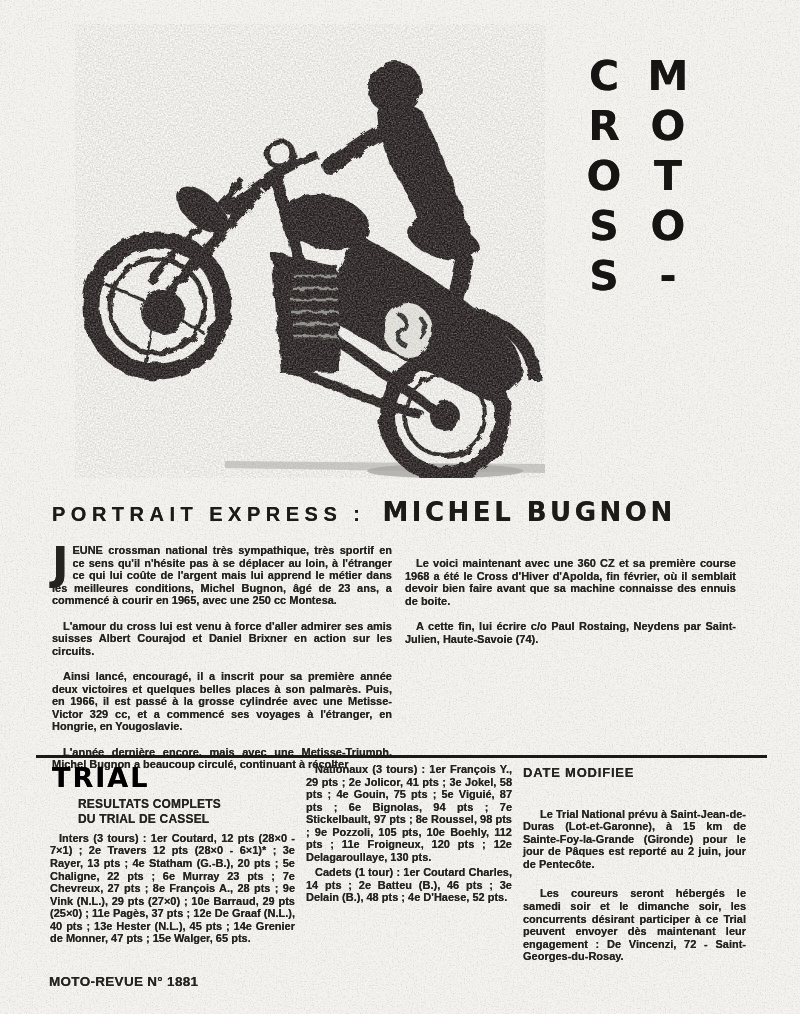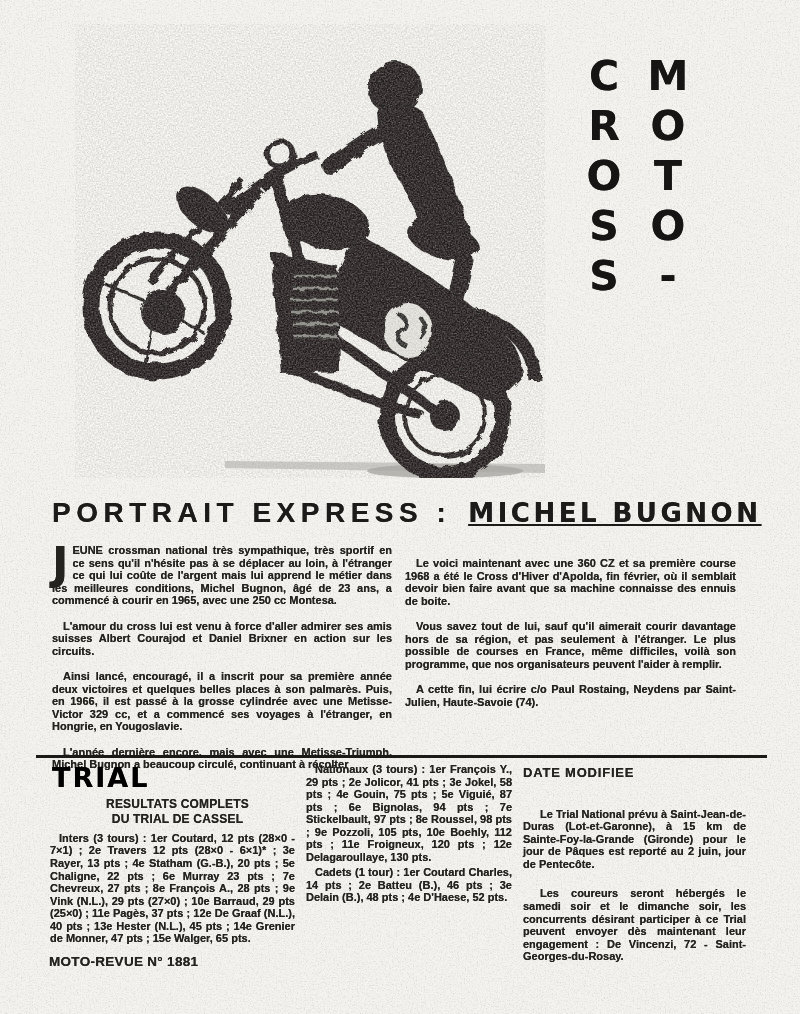--- a/index.html
+++ b/index.html
@@ -23,22 +23,22 @@
     font-family:"DejaVu Sans","Liberation Sans",sans-serif;
     font-weight:bold; font-size:41px; letter-spacing:2px; line-height:64px;
     color:#161513;
   }
 
   
   .headline{
     position:absolute; left:52px; top:497px; width:690px; margin:0; z-index:2;
     display:flex; align-items:baseline; gap:17px; white-space:nowrap; color:#1c1b19;
   }
-  .kicker{font-size:28px; font-weight:700; letter-spacing:5.5px;}
-  .hl-name{font-size:26px; font-weight:900; letter-spacing:3.5px; font-family:"DejaVu Sans","Liberation Sans",sans-serif;text-decoration:underline;}
+  .kicker{font-size:20px; font-weight:700; letter-spacing:5.5px;}
+  .hl-name{font-size:26px; font-weight:900; letter-spacing:3.5px; font-family:"DejaVu Sans","Liberation Sans",sans-serif;}
 
   
   .article{
     position:absolute; left:52px; top:544px; width:684px; z-index:2;
     display:flex; gap:13px;
     font-size:11px; line-height:1.14; font-weight:700; text-align:justify;
   }
   .col-left{width:340px;}
   .col-right{width:331px;}
   .para{margin:0 0 4px 0;}
@@ -51,27 +51,27 @@
   .trial{
     position:absolute; left:50px; top:763px; width:696px; z-index:2;
     display:flex; gap:11px;
     font-size:11px; line-height:1.14; font-weight:700; text-align:justify;
   }
   .t1{width:245px;} .t2{width:206px;} .t3{width:223px;}
   .trial-title{
     font-size:27px; font-weight:900; letter-spacing:2px; margin:0 0 3px 2px;
     font-family:"DejaVu Sans","Liberation Sans",sans-serif; color:#000000;
   }
-  .trial-sub{text-align:center; font-size:12px; font-weight:900; line-height:1.3; margin:0 18px 4px 28px; letter-spacing:.2px;}
+  .trial-sub{font-size:12px; font-weight:900; line-height:1.3; margin:0 18px 4px 28px; letter-spacing:.2px;}
   .r-para{margin:0 0 3px 0; text-indent:9px;}
   .r-para strong{font-weight:900;}
   .t3 .dm-head{font-size:13px; font-weight:900; letter-spacing:.8px; margin:3px 0 27px 0;}
   .t3 p{margin:0 0 17px 0; text-indent:17px;}
 
-  .footer{position:absolute; left:49px; top:954px; font-size:13.5px; font-weight:700; letter-spacing:.3px; z-index:2;}
+  .footer{position:absolute; left:49px; top:974px; font-size:13.5px; font-weight:700; letter-spacing:.3px; z-index:2;}
 </style>
 </head>
 <body>
 
 <div class="page">
 
   <svg class="page-grain" width="800" height="1014" viewBox="0 0 800 1014">
     <defs>
       <filter id="pageSpeck" x="0" y="0" width="100%" height="100%">
         <feTurbulence type="fractalNoise" baseFrequency="0.75" numOctaves="2" seed="11"></feTurbulence>
@@ -160,21 +160,20 @@
 
   <div class="article ink">
     <div class="col-left">
       <p class="para"><span class="dropcap">J</span><span>EUNE crossman national très sympathique, très sportif en ce sens qu'il n'hésite pas à se déplacer au loin, à l'étranger ce qui lui coûte de l'argent mais lui apprend le métier dans les meilleures conditions, Michel Bugnon, âgé de 23 ans, a commencé à courir en 1965, avec une 250 cc Montesa.</span></p>
       <p class="para indent">L'amour du cross lui est venu à force d'aller admirer ses amis suisses Albert Courajod et Daniel Brixner en action sur les circuits.</p>
       <p class="para indent">Ainsi lancé, encouragé, il a inscrit pour sa première année deux victoires et quelques belles places à son palmarès. Puis, en 1966, il est passé à la grosse cylindrée avec une Metisse-Victor 329 cc, et a commencé ses voyages à l'étranger, en Hongrie, en Yougoslavie.</p>
       <p class="para indent">L'année dernière encore, mais avec une Metisse-Triumph, Michel Bugnon a beaucoup circulé, continuant à récolter</p>
     </div>
     <div class="col-right">
       <p class="para indent">Le voici maintenant avec une 360 CZ et sa première course 1968 a été le Cross d'Hiver d'Apolda, fin février, où il semblait devoir bien faire avant que sa machine connaisse des ennuis de boite.</p>
-      <p class="para indent">Vous savez tout de lui, sauf qu'il aimerait courir davantage hors de sa région, et pas seulement à l'étranger. Le plus possible de courses en France, même difficiles, voilà son programme, que nos organisateurs peuvent l'aider à remplir.</p>
       <p class="para indent">A cette fin, lui écrire c/o Paul Rostaing, Neydens par Saint-Julien, Haute-Savoie (74).</p>
     </div>
   </div>
 
   <div class="rule"></div>
 
   <section class="trial ink">
     <div class="t1">
       <h2 class="trial-title">TRIAL</h2>
       <div class="trial-sub">

